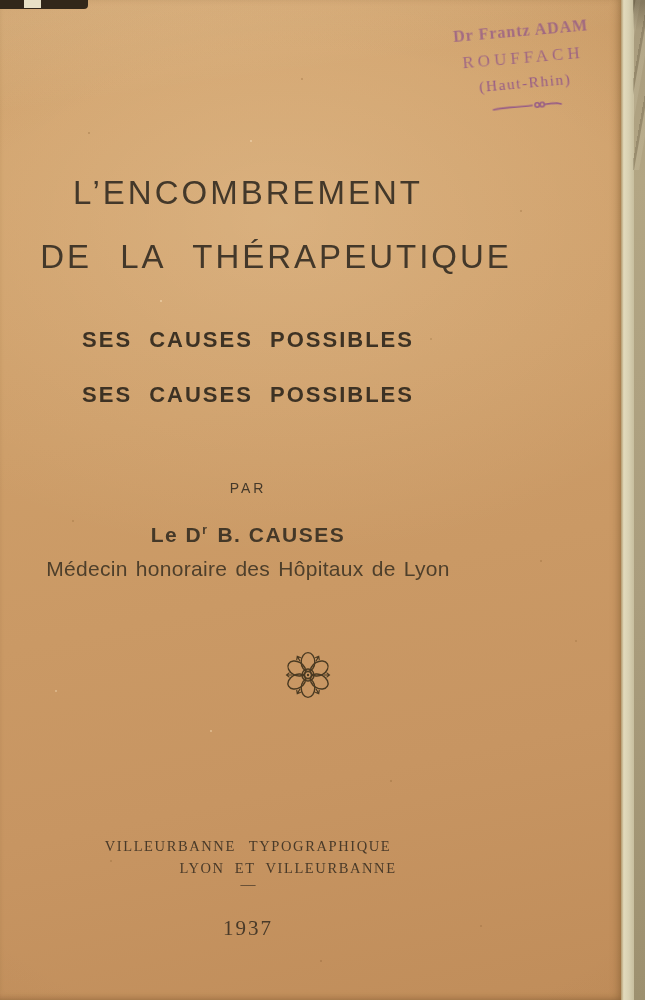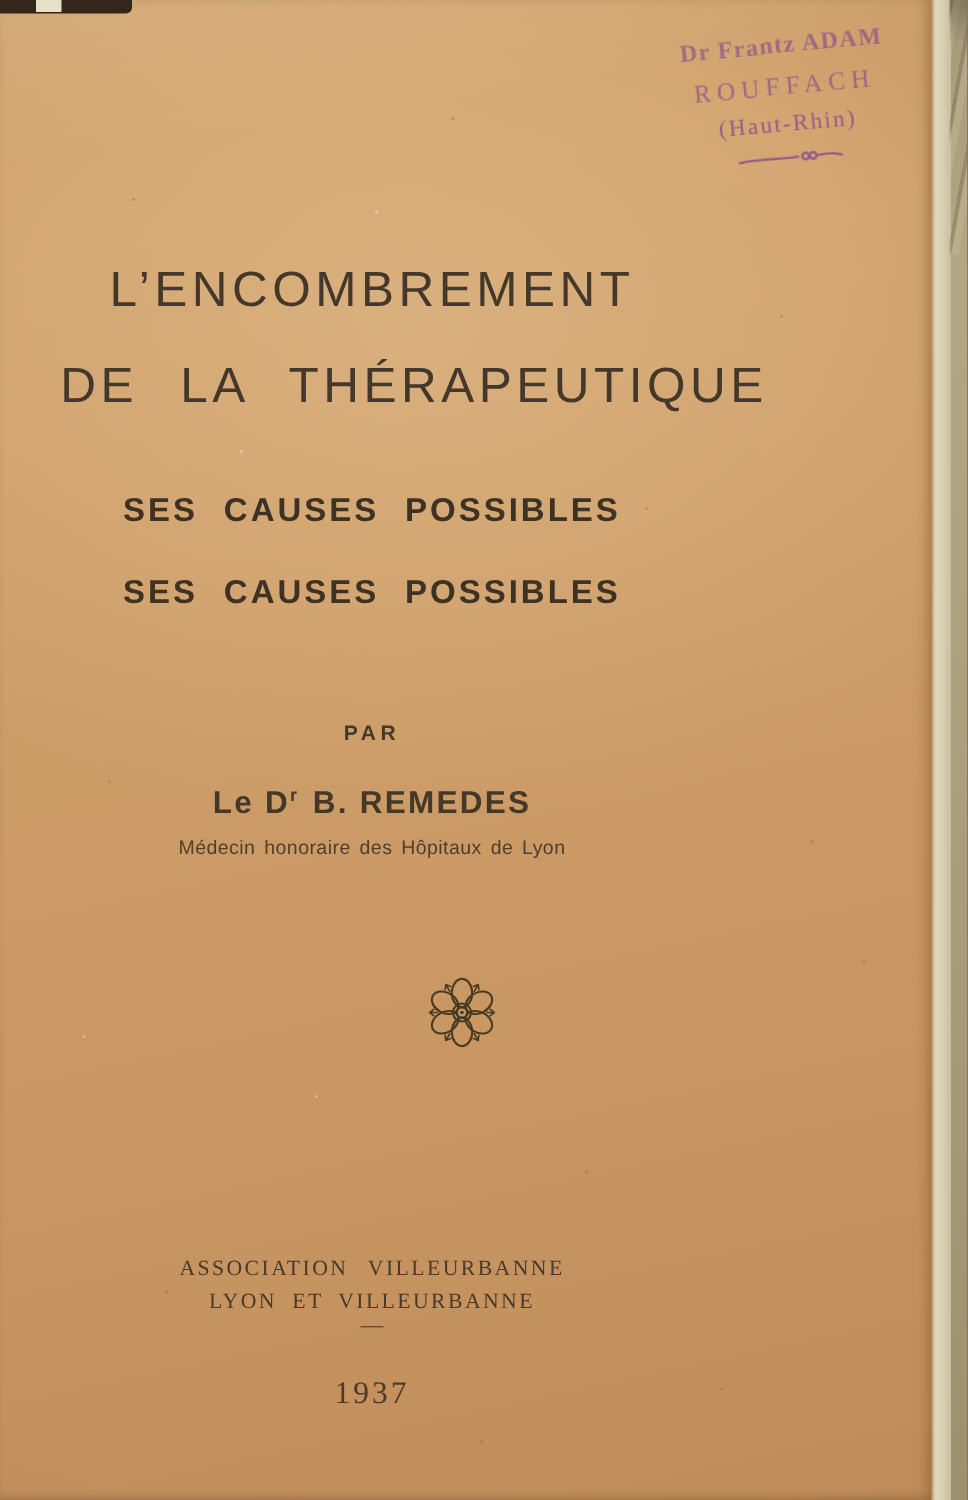--- a/index.html
+++ b/index.html
@@ -60,36 +60,36 @@
     background: #e8e0c6;
   }
   
   .print { position: absolute; left: 0; width: 496px; text-align: center; color: #3a3020; }
   .title-line { font-size: 33px; letter-spacing: 3px; font-weight: 400; color: #43382a; }
   #title1 { top: 174px; }
   #title2 { top: 238px; word-spacing: 16px; margin-left: 28px; }
   .subtitle-line { font-size: 22px; font-weight: bold; letter-spacing: 2px; word-spacing: 9px; color: #3d3224; }
   #subtitle1 { top: 327px; }
   #subtitle2 { top: 382px; }
-  #par { top: 480px; font-size: 14px; font-weight: bold; letter-spacing: 3px; color: #45392a; }
+  #par { top: 480px; font-size: 14px; font-weight: normal; letter-spacing: 3px; color: #45392a; }
   #author { top: 523px; font-size: 21px; font-weight: bold; letter-spacing: 1.5px; color: #443828; }
   #author sup { font-size: 12px; }
   #author .author-name { margin-left: 9px; }
-  #credentials { top: 557px; font-size: 13px; letter-spacing: 0.3px; word-spacing: 2px; color: #4e3f2b; }
+  #credentials { top: 557px; font-size: 21px; letter-spacing: 0.3px; word-spacing: 2px; color: #4e3f2b; }
   
   #watermark {
     position: absolute; left: 150px; top: 601px; width: 420px;
     font-size: 44px; color: #1e5ce0; text-align: left; white-space: nowrap;
   }
   
   #ornament { position: absolute; left: 284px; top: 651px; width: 48px; height: 48px; }
   
   .imprint { font-family: "Liberation Serif", serif; color: #493a29; }
   #imprint1 { top: 838px; font-size: 14.5px; letter-spacing: 1.6px; word-spacing: 8px; }
-  #imprint2 { top: 860px; font-size: 14.5px; letter-spacing: 1.6px; word-spacing: 5px; }
+  #imprint2 { top: 860px; font-size: 14.5px; letter-spacing: 1.6px; word-spacing: 5px; margin-left: 40px; }
   #imprint-divider { top: 876px; font-size: 15px; letter-spacing: 0; }
   #pub-year { top: 916px; font-size: 21px; letter-spacing: 2px; }
   
   #stamp {
     position: absolute; left: 438px; top: 22px; width: 172px;
     transform: rotate(-5deg);
     color: #86478d; opacity: 0.78;
     filter: blur(0.4px);
     font-family: "Liberation Serif", serif;
     text-align: center;
@@ -129,21 +129,21 @@
     </div>
   </div>
 
   <div id="title1" class="print title-line">L’ENCOMBREMENT</div>
   <div id="title2" class="print title-line">DE LA THÉRAPEUTIQUE</div>
 
   <div id="subtitle1" class="print subtitle-line">SES CAUSES POSSIBLES</div>
   <div id="subtitle2" class="print subtitle-line">SES CAUSES POSSIBLES</div>
 
   <div id="par" class="print">PAR</div>
-  <div id="author" class="print"><span>Le D</span><sup>r</sup><span class="author-name">B. REMEDES</span></div>
+  <div id="author" class="print"><span>Le D</span><sup>r</sup><span class="author-name">B. CAUSES</span></div>
   <div id="credentials" class="print">Médecin honoraire des Hôpitaux de Lyon</div>
 
 
   <div id="ornament">
     <svg width="48" height="48" viewBox="0 0 48 48">
       <g stroke="#4a3a22" fill="none" stroke-width="1.4">
         <ellipse cx="24" cy="11" rx="6.8" ry="9.4" transform="rotate(0 24 24)"></ellipse>
         <ellipse cx="24" cy="11" rx="6.8" ry="9.4" transform="rotate(60 24 24)"></ellipse>
         <ellipse cx="24" cy="11" rx="6.8" ry="9.4" transform="rotate(120 24 24)"></ellipse>
         <ellipse cx="24" cy="11" rx="6.8" ry="9.4" transform="rotate(180 24 24)"></ellipse>
@@ -155,18 +155,18 @@
         <path d="M24 8 L24 2.5 M21.6 5.5 L24 2.5 L26.4 5.5" transform="rotate(210 24 24)" stroke-width="1.1"></path>
         <path d="M24 8 L24 2.5 M21.6 5.5 L24 2.5 L26.4 5.5" transform="rotate(270 24 24)" stroke-width="1.1"></path>
         <path d="M24 8 L24 2.5 M21.6 5.5 L24 2.5 L26.4 5.5" transform="rotate(330 24 24)" stroke-width="1.1"></path>
         <circle cx="24" cy="24" r="6"></circle>
         <circle cx="24" cy="24" r="3.4"></circle>
         <circle cx="24" cy="24" r="1.2" fill="#4a3a22" stroke="none"></circle>
       </g>
     </svg>
   </div>
 
-  <div id="imprint1" class="print imprint">ASSOCIATION VILLEURBANNE</div>
+  <div id="imprint1" class="print imprint">VILLEURBANNE TYPOGRAPHIQUE</div>
   <div id="imprint2" class="print imprint">LYON ET VILLEURBANNE</div>
   <div id="imprint-divider" class="print imprint">—</div>
   <div id="pub-year" class="print imprint">1937</div>
 
 </div>
 
 </body></html>

